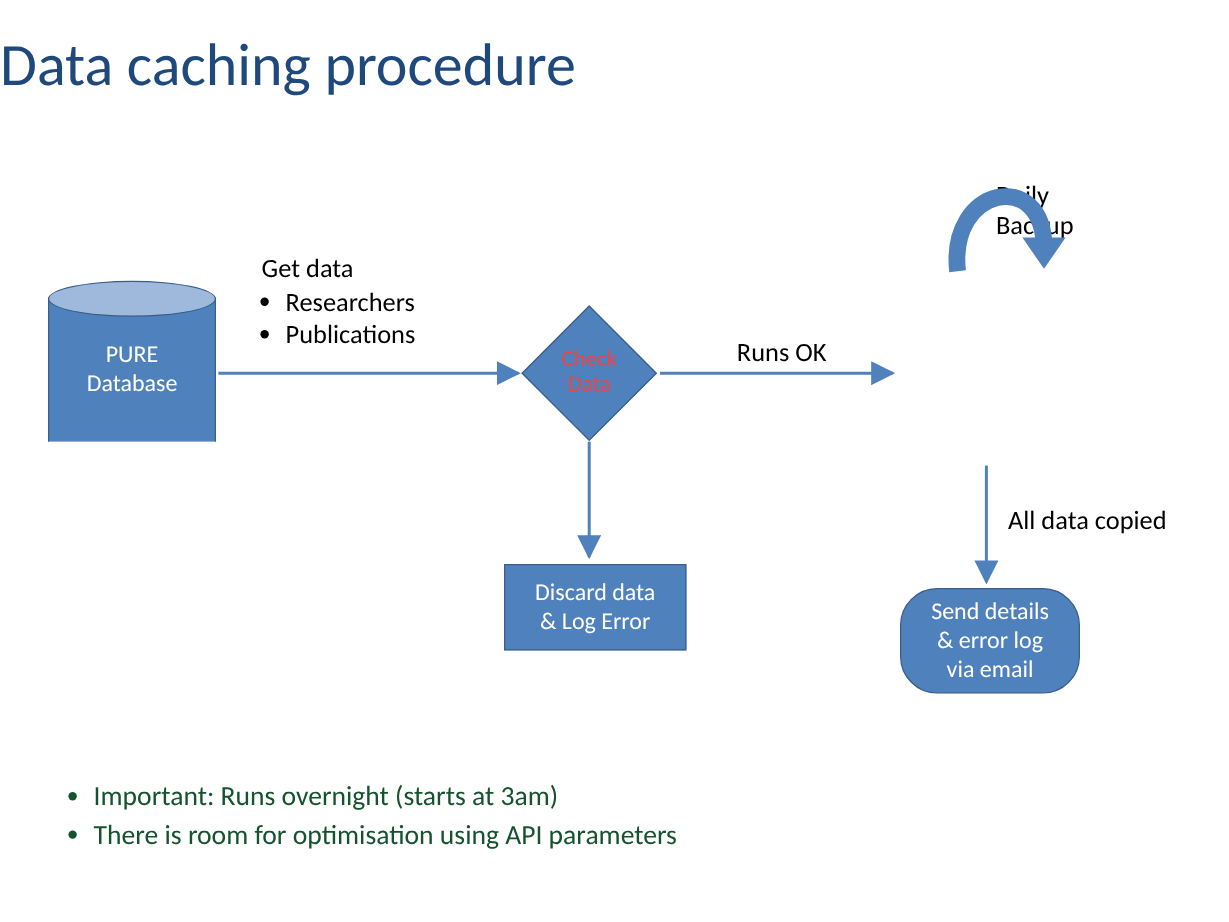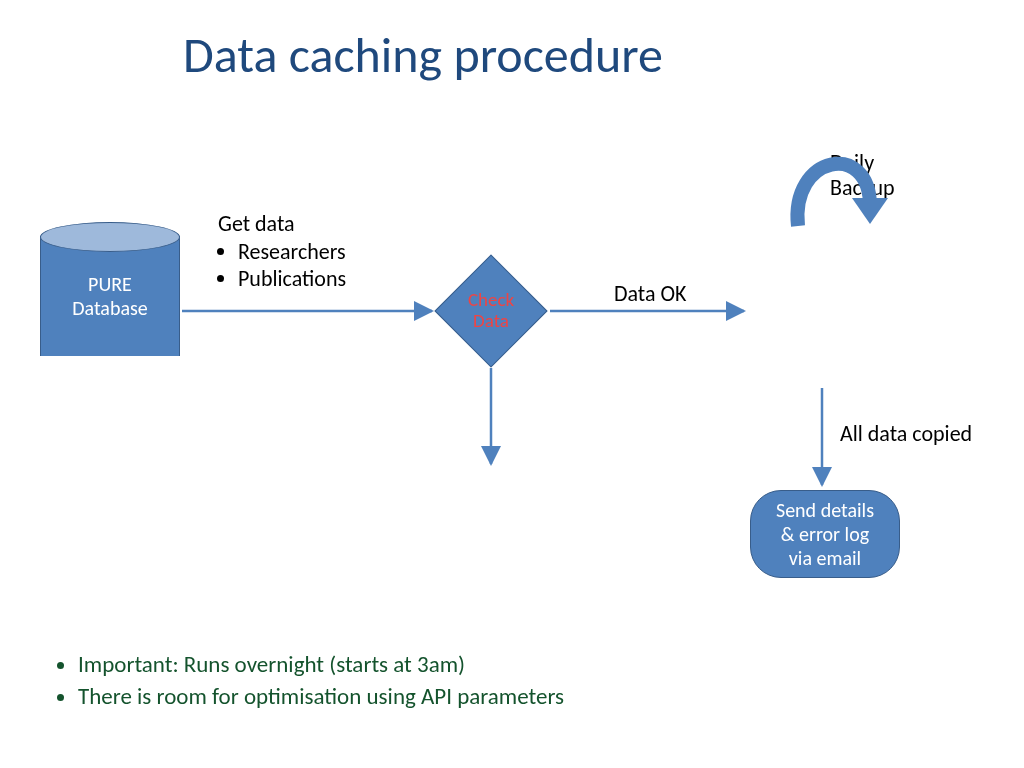--- a/index.html
+++ b/index.html
@@ -14,21 +14,21 @@
   .stage {
     position: relative;
     width: 1024px;
     height: 768px;
   }
   .title {
     position: absolute;
     top: 24px;
     left: 0;
     width: 846px;
-    text-align: center;
+    text-align: left;
     font-size: 50px;
     color: #1F497D;
   }
   
   .cyl {
     position: absolute;
     width: 140px;
   }
   .cyl .body {
     position: relative;
@@ -64,21 +64,21 @@
     left: 50%;
     transform: translate(-50%, -50%);
     color: #fff;
     text-align: center;
     font-size: 20px;
     line-height: 1.2;
     width: 120%;
   }
 
   
-  #cyl-pure { left: 40px; top: 236px; }
+  #cyl-pure { left: 40px; top: 248px; }
   #cyl-pure .body { height: 120px; }
 
   
   #cyl-local { left: 750px; top: 240px; }
   #cyl-local .body { height: 128px; }
 
   
   .diamond-wrap {
     position: absolute;
     left: 436px;
@@ -170,32 +170,35 @@
       <div class="label">PURE<br>Database</div>
     </div>
   </div>
 
 
   <div class="diamond-wrap">
     <div class="diamond"></div>
     <div class="diamond-label">Check<br>Data</div>
   </div>
 
+  <div id="box-discard" class="proc">
+    <span>Discard data<br>&amp; Log Error</span>
+  </div>
   <div id="box-send" class="proc">
     <span>Send details<br>&amp; error log<br>via email</span>
   </div>
 
   <div id="lbl-getdata" class="lbl">
     <div>Get data</div>
     <ul>
       <li>Researchers</li>
       <li>Publications</li>
     </ul>
   </div>
-  <div id="lbl-dataok" class="lbl">Data OK</div>
+  <div id="lbl-dataok" class="lbl">Runs OK</div>
   <div id="lbl-alldata" class="lbl">All data copied</div>
   <div id="lbl-backup" class="lbl">Daily<br>Backup</div>
 
   <div class="notes">
     <ul>
       <li>Important: Runs overnight (starts at 3am)</li>
       <li>There is room for optimisation using API parameters</li>
     </ul>
   </div>
 

